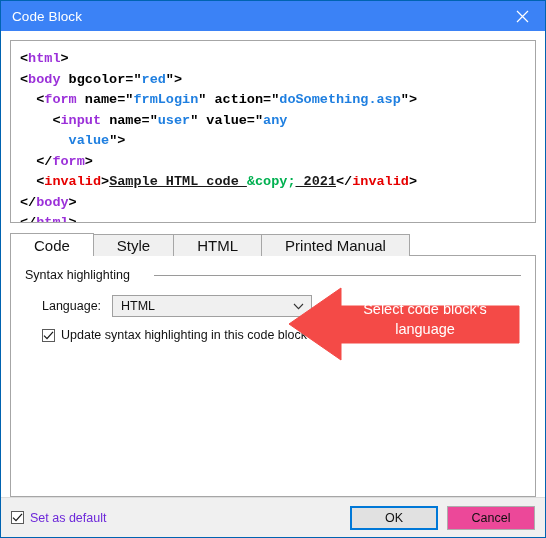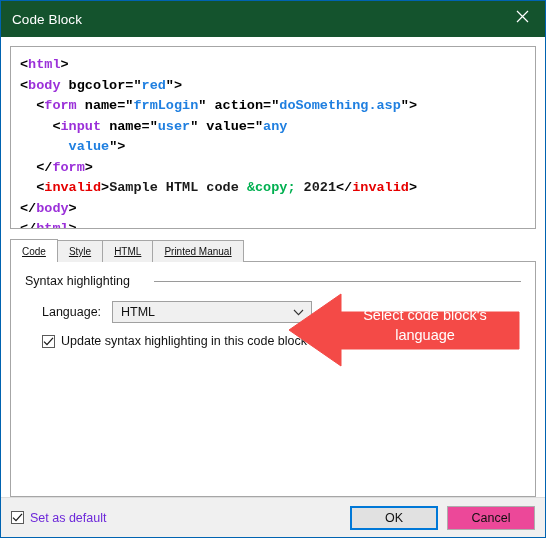--- a/index.html
+++ b/index.html
@@ -21,22 +21,22 @@
     height: 538px;
     box-sizing: border-box;
     border: 1px solid #0063b1;
     background: #ffffff;
     display: flex;
     flex-direction: column;
   }
 
   
   .titlebar {
-    height: 36px;
-    background: #14532d;
+    height: 30px;
+    background: #3b82f6;
     display: flex;
     align-items: center;
     flex: 0 0 auto;
     position: relative;
   }
   .titlebar-text {
     color: #ffffff;
     font-size: 13.5px;
     padding-left: 11px;
     letter-spacing: 0.1px;
@@ -80,21 +80,21 @@
     font-weight: bold;
     color: #000000;
     white-space: pre;
   }
   .code-line { white-space: pre; }
   .tk-punct  { color: #000000; }
   .tk-tag    { color: #9b30d9; }
   .tk-tag-bad{ color: #e60000; }
   .tk-attr   { color: #000000; }
   .tk-val    { color: #1f7fe0; }
-  .tk-text   { color: #1a1a1a; font-weight: bold; }
+  .tk-text   { color: #1a1a1a; font-weight: bold; text-decoration: underline; }
   .tk-ent    { color: #00b050; }
 
   
   .tabstrip {
     margin-top: 10px;
     height: 23px;
     display: flex;
     align-items: flex-end;
     position: relative;
     flex: 0 0 auto;
@@ -108,29 +108,28 @@
   }
   .tab {
     height: 22px;
     box-sizing: border-box;
     border: 1px solid #a6a6a6;
     border-bottom: none;
     background: #f0f0f0;
     display: flex;
     align-items: center;
     gap: 5px;
-    padding: 0 11px;
-    font-size: 10px;
+    padding: 0 23px;
+    font-size: 15px;
     color: #111111;
     margin-right: -1px;
     position: relative;
     z-index: 1;
     cursor: default;
     white-space: nowrap;
-    text-decoration: underline;
   }
   .tab.active {
     background: #ffffff;
     height: 23px;
     z-index: 3;
   }
   .grid-icon {
     display: inline-grid;
     grid-template-columns: 6px 6px;
     grid-template-rows: 6px 6px;

